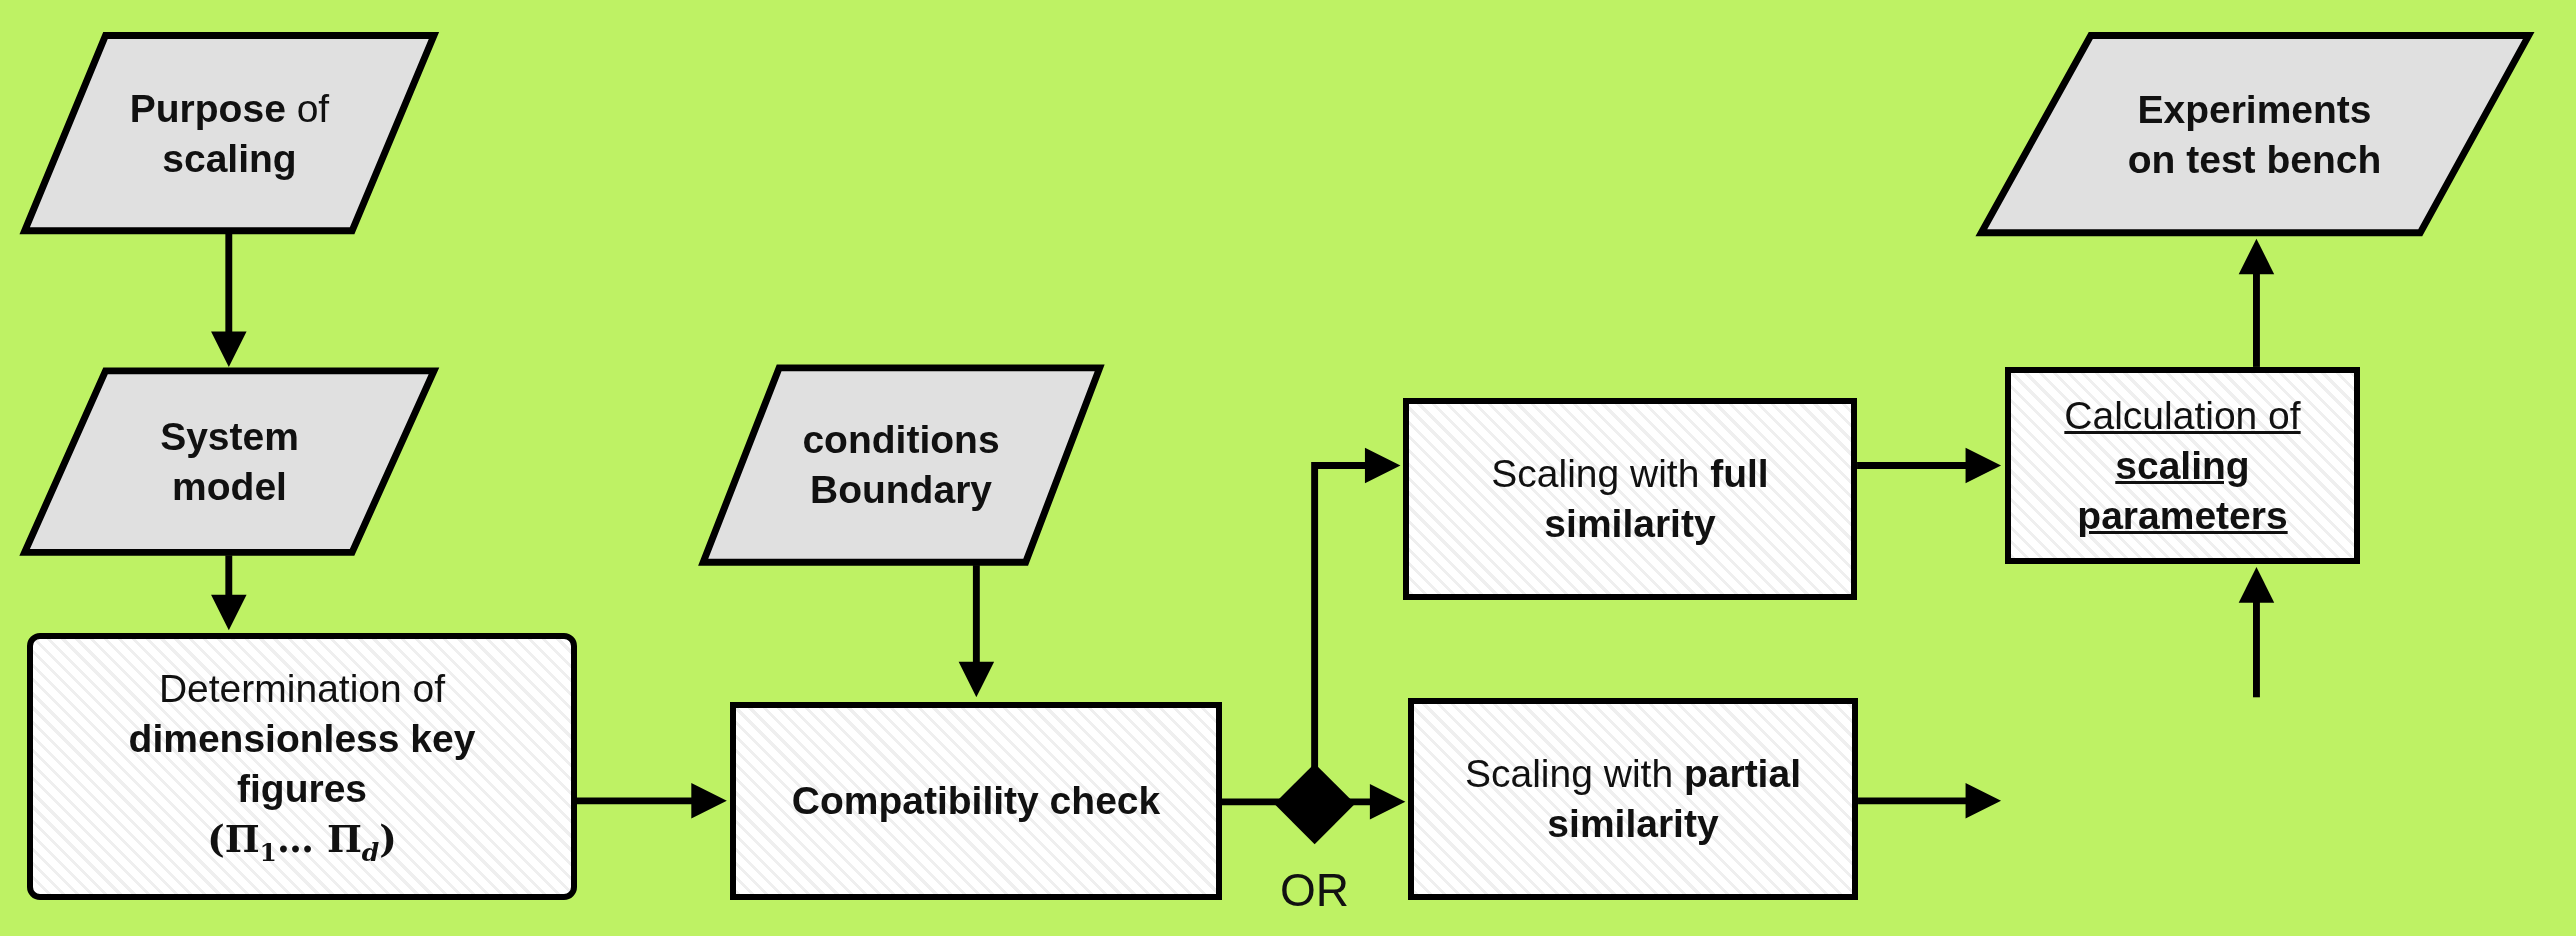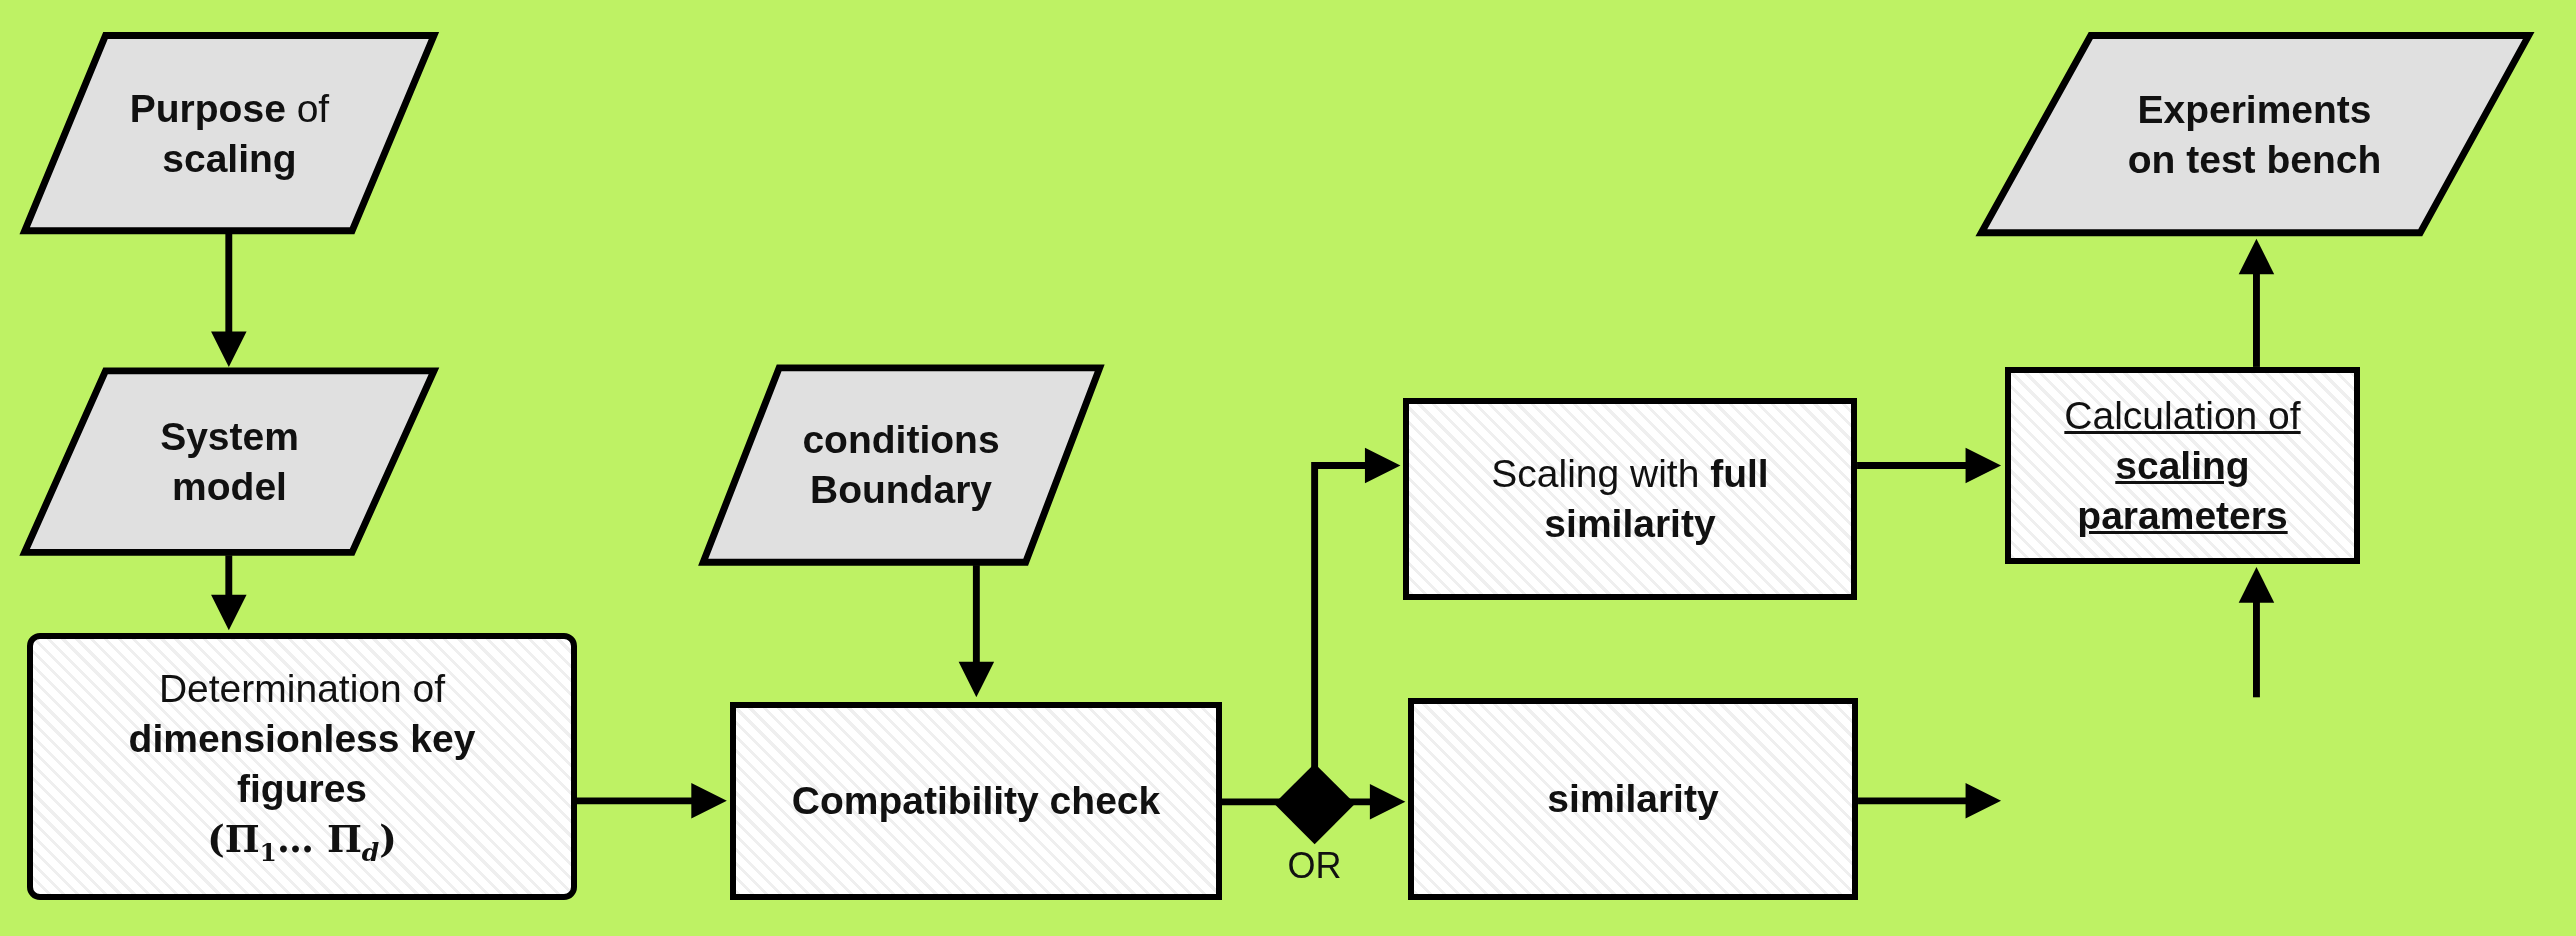--- a/index.html
+++ b/index.html
@@ -29,22 +29,22 @@
     pointer-events:none;
   }
   .tline{display:block;}
   .txt{font-size:39px;line-height:50px;font-weight:400;color:#111111;}
   .b{font-weight:700;}
   .math{font-family:"DejaVu Serif", serif;font-weight:700;font-size:37px;}
   .math .ssub{font-size:25px;position:relative;top:9px;}
   .math .it{font-style:italic;}
   .or-label{
     position:absolute;
-    font-size:36px;line-height:36px;font-weight:400;
-    text-align:center;color:#111111;
+    font-size:46px;line-height:36px;font-weight:400;
+    text-align:center;color:#111111;margin-top:24px;
   }
 </style>
 </head>
 <body>
 
 <div id="canvas">
 
   <svg id="connector-layer" viewBox="0 0 2612 950" xmlns="http://www.w3.org/2000/svg">
 
     <polygon points="107,36 440,36 357,234 25,234" fill="#e0e0e0" stroke="#000000" stroke-width="7"></polygon>
@@ -150,20 +150,21 @@
 
   <div class="pbox" style="left:1403px;top:365px;width:454px;height:202px;margin-top:33px;">
     <div class="txt">
       <span class="tline"><span>Scaling with </span><span class="b">full</span></span>
       <span class="tline b">similarity</span>
     </div>
   </div>
 
   <div class="pbox" style="left:1408px;top:698px;width:450px;height:202px;">
     <div class="txt">
+      <span class="tline"><span>Scaling with </span><span class="b">partial</span></span>
       <span class="tline b">similarity</span>
     </div>
   </div>
 
   <div class="pbox" style="left:2005px;top:367px;width:355px;height:197px;text-decoration:underline;">
     <div class="txt">
       <span class="tline"><span>Calculation of </span><span class="b">scaling</span></span>
       <span class="tline b">parameters</span>
     </div>
   </div>

